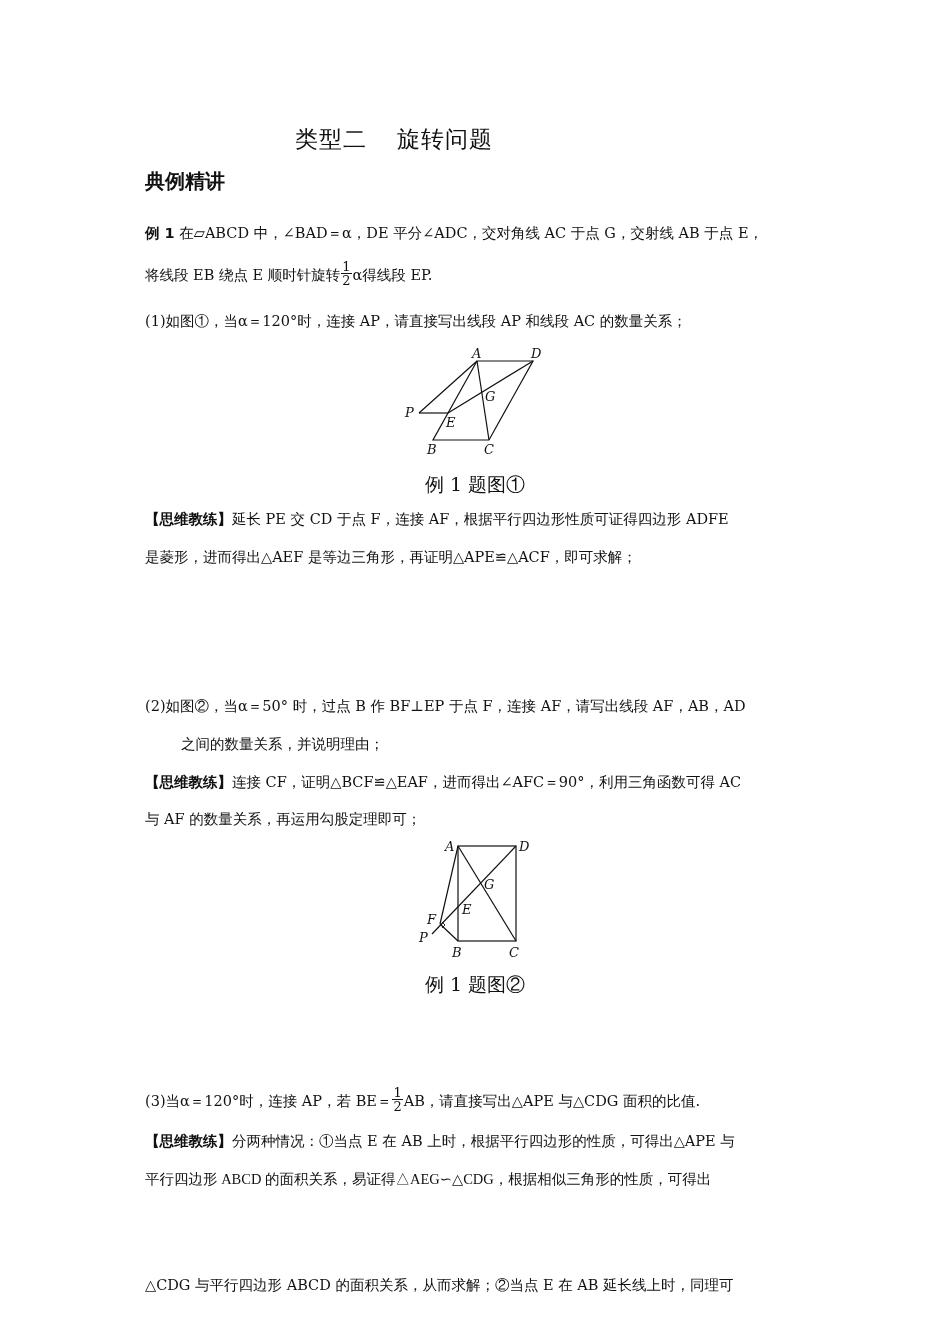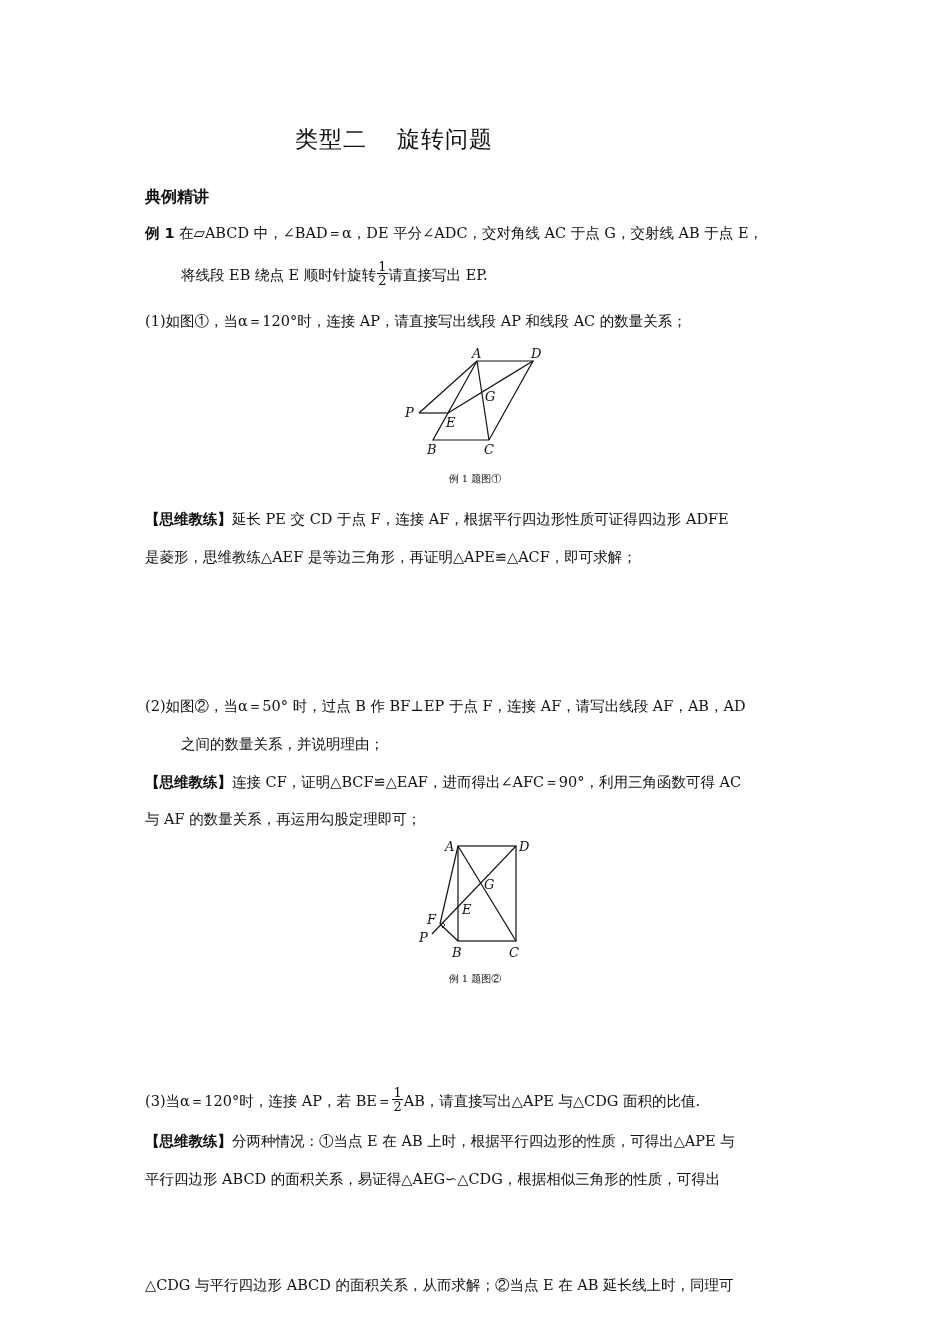--- a/index.html
+++ b/index.html
@@ -1,44 +1,44 @@
 <!DOCTYPE html>
 <html><head>
 <meta charset="utf-8">
 <style>
   html, body { margin:0; padding:0; background:#fff; }
   body { width:950px; height:1344px; position:relative; overflow:hidden;
          font-family:"DejaVu Serif","Liberation Serif",serif; color:#111; }
   .abs { position:absolute; }
   .title { left:0; width:788px; top:124px; text-align:center; font-family:"DejaVu Sans","Liberation Sans",sans-serif; font-size:23px; letter-spacing:1px; }
   .title .gap { display:inline-block; width:30px; }
-  .section { left:145px; top:187px; font-family:"DejaVu Sans","Liberation Sans",sans-serif; font-size:16px; font-weight:bold; }
+  .section { left:145px; top:168px; font-family:"DejaVu Sans","Liberation Sans",sans-serif; font-size:20px; font-weight:bold; }
   .line { left:145px; font-size:14.5px; white-space:nowrap; }
   .b { font-weight:bold; font-family:"DejaVu Sans","Liberation Sans",sans-serif;text-align:center; }
   .frac { display:inline-block; vertical-align:middle; text-align:center; font-size:13px; line-height:13px; margin:0 1px; position:relative; top:-2px; }
   .frac span { display:block; }
   .frac .num { border-bottom:1px solid #111; padding:0 1px; }
-  .caption { font-size:10px; text-align:center; width:200px; }
+  .caption { font-size:19px; text-align:center; width:200px; }
   svg text { font-family:"DejaVu Serif","Liberation Serif",serif; font-style:italic; font-size:13px; fill:#111; }
 </style>
 </head>
 <body>
 
 <div class="abs title">
   <span>类型二</span><span class="gap"></span><span>旋转问题</span>
 </div>
 
 <div class="abs section">典例精讲</div>
 
 <div class="abs line" style="top:224px;">
   <span class="b">例 1</span>
   <span>在▱ABCD 中，∠BAD＝α，DE 平分∠ADC，交对角线 AC 于点 G，交射线 AB 于点 E，</span>
 </div>
-<div class="abs line" style="top:262px;margin-left:36px;">
-  <span>将线段 EB 绕点 E 顺时针旋转</span><span class="frac"><span class="num">1</span><span>2</span></span><span>请直接写出 EP.</span>
+<div class="abs line" style="top:262px;">
+  <span>将线段 EB 绕点 E 顺时针旋转</span><span class="frac"><span class="num">1</span><span>2</span></span><span>α得线段 EP.</span>
 </div>
 
 <div class="abs line" style="top:312px;">(1)如图①，当α＝120°时，连接 AP，请直接写出线段 AP 和线段 AC 的数量关系；</div>
 
 <svg class="abs" style="left:395px; top:340px;" width="165" height="120" viewBox="395 340 165 120">
   <g stroke="#111" stroke-width="1.2" fill="none">
     <polygon points="477,361 533,361 489,440 433,440"></polygon>
     <line x1="477" y1="361" x2="489" y2="440"></line>
     <line x1="533" y1="361" x2="448" y2="413"></line>
     <line x1="448" y1="413" x2="419" y2="413"></line>
@@ -50,21 +50,21 @@
   <text x="446" y="427">E</text>
   <text x="485" y="401">G</text>
   <text x="427" y="454">B</text>
   <text x="484" y="454">C</text>
 </svg>
 <div class="abs caption" style="left:375px; top:472px;">例 1 题图①</div>
 
 <div class="abs line" style="top:510px;">
   <span class="b">【思维教练】</span><span>延长 PE 交 CD 于点 F，连接 AF，根据平行四边形性质可证得四边形 ADFE</span>
 </div>
-<div class="abs line" style="top:548px;">是菱形，思维教练△AEF 是等边三角形，再证明△APE≌△ACF，即可求解；</div>
+<div class="abs line" style="top:548px;">是菱形，进而得出△AEF 是等边三角形，再证明△APE≌△ACF，即可求解；</div>
 
 <div class="abs line" style="top:697px;">(2)如图②，当α＝50° 时，过点 B 作 BF⊥EP 于点 F，连接 AF，请写出线段 AF，AB，AD</div>
 <div class="abs line" style="top:735px;margin-left:36px;">之间的数量关系，并说明理由；</div>
 <div class="abs line" style="top:773px;">
   <span class="b">【思维教练】</span><span>连接 CF，证明△BCF≌△EAF，进而得出∠AFC＝90°，利用三角函数可得 AC</span>
 </div>
 <div class="abs line" style="top:810px;text-align:right;">与 AF 的数量关系，再运用勾股定理即可；</div>
 
 <svg class="abs" style="left:410px; top:835px;" width="130" height="125" viewBox="410 835 130 125">
   <g stroke="#111" stroke-width="1.2" fill="none">
@@ -85,14 +85,14 @@
   <text x="509" y="957">C</text>
 </svg>
 <div class="abs caption" style="left:375px; top:972px;">例 1 题图②</div>
 
 <div class="abs line" style="top:1088px;">
   <span>(3)当α＝120°时，连接 AP，若 BE＝</span><span class="frac"><span class="num">1</span><span>2</span></span><span>AB，请直接写出△APE 与△CDG 面积的比值.</span>
 </div>
 <div class="abs line" style="top:1132px;">
   <span class="b">【思维教练】</span><span>分两种情况：①当点 E 在 AB 上时，根据平行四边形的性质，可得出△APE 与</span>
 </div>
-<div class="abs line" style="top:1170px;">平行四边形 ABCD 的面积关系，易证得△AEG∽△CDG，根据相似三角形的性质，可得出</div>
+<div class="abs line" style="top:1170px;font-family:Liberation Serif, serif;">平行四边形 ABCD 的面积关系，易证得△AEG∽△CDG，根据相似三角形的性质，可得出</div>
 <div class="abs line" style="top:1276px;">△CDG 与平行四边形 ABCD 的面积关系，从而求解；②当点 E 在 AB 延长线上时，同理可</div>
 
 </body></html>

